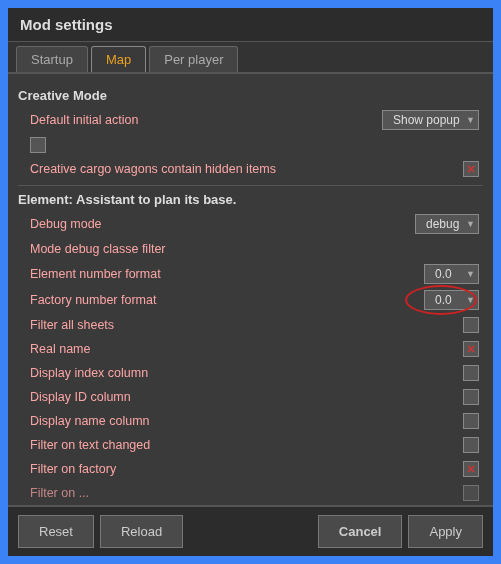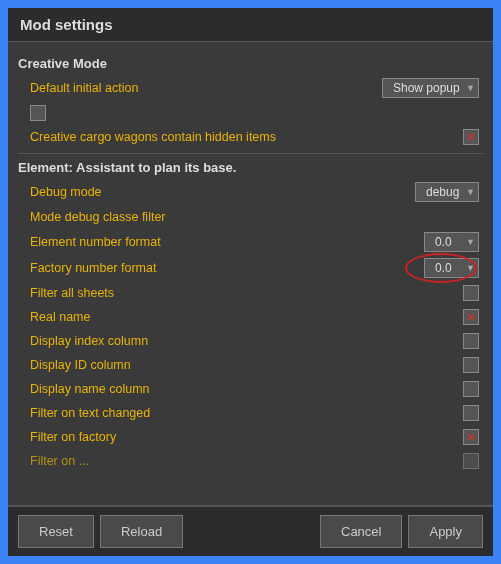--- a/index.html
+++ b/index.html
@@ -83,21 +83,21 @@
 
     .row {
       display: flex;
       align-items: center;
       justify-content: space-between;
       padding: 3px 4px 3px 12px;
       min-height: 24px;
     }
 
     .row-label {
-      color: #eab308;
+      color: #fca5a5;
       font-size: 12.5px;
       flex: 1;
     }
 
     .row-control {
       display: flex;
       align-items: center;
     }
 
     
@@ -187,38 +187,44 @@
       font-family: inherit;
     }
 
     .btn-apply {
       background: #4a4a4a;
       margin-left: auto;
     }
 
     .btn-cancel {
       background: #4a4a4a;
+      font-weight: bold;
     }
 
     .divider {
       border: none;
       border-top: 1px solid #555;
       margin: 4px 0;
     }
 
     .separator-space {
       flex: 1;
     }
   </style>
 </head>
 <body>
 
 <div class="window">
   <div class="title-bar">Mod settings</div>
 
+  <div class="tabs">
+    <div class="tab">Startup</div>
+    <div class="tab active">Map</div>
+    <div class="tab">Per player</div>
+  </div>
 
   <div class="content">
 
     <div class="section-header">Creative Mode</div>
 
     <div class="row">
       <span class="row-label">Default initial action</span>
       <div class="row-control">
         <div class="dropdown-wrapper">
           <select class="dropdown">

